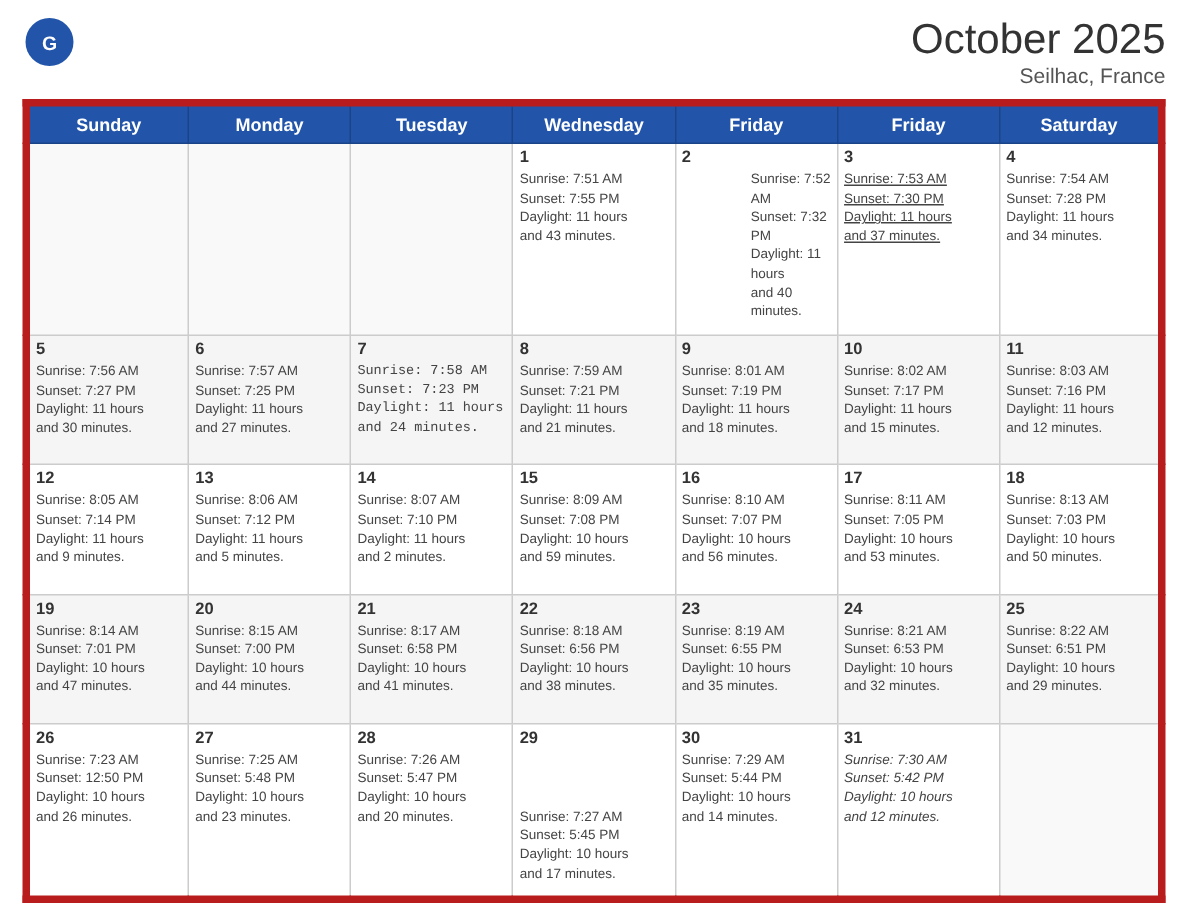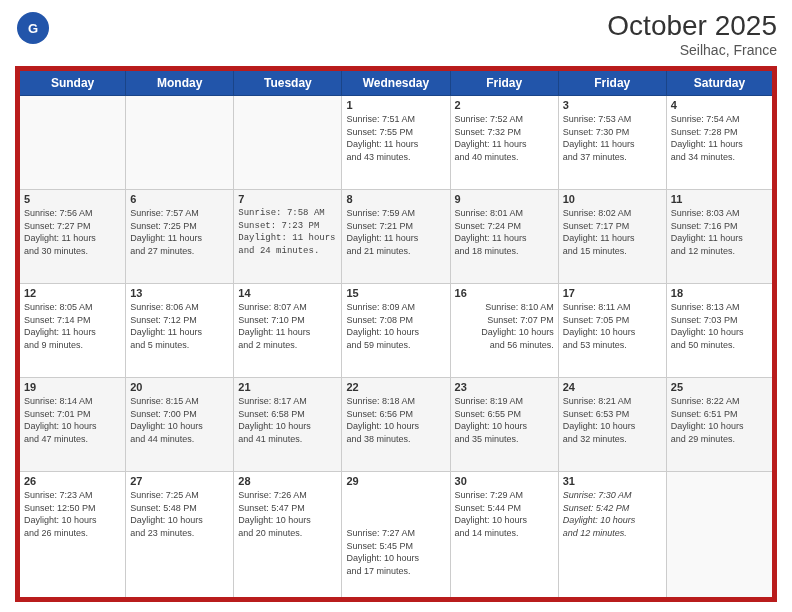--- a/index.html
+++ b/index.html
@@ -132,28 +132,28 @@
           <td class="empty-cell"></td>
           <td>
             <span class="day-number">1</span>
             <div class="day-info" style="white-space: pre-line;">Sunrise: 7:51 AM
 Sunset: 7:55 PM
 Daylight: 11 hours
 and 43 minutes.</div>
           </td>
           <td>
             <span class="day-number">2</span>
-            <div class="day-info" style="white-space: pre-line;">Sunrise: 7:52 AM
+            <div class="day-info" style="white-space: pre-line; margin-left: 46px;">Sunrise: 7:52 AM
 Sunset: 7:32 PM
 Daylight: 11 hours
 and 40 minutes.</div>
           </td>
           <td>
             <span class="day-number">3</span>
-            <div class="day-info" style="white-space: pre-line;">Sunrise: 7:53 AM
+            <div class="day-info" style="white-space: pre-line; text-decoration: underline;">Sunrise: 7:53 AM
 Sunset: 7:30 PM
 Daylight: 11 hours
 and 37 minutes.</div>
           </td>
           <td>
             <span class="day-number">4</span>
             <div class="day-info" style="white-space: pre-line;">Sunrise: 7:54 AM
 Sunset: 7:28 PM
 Daylight: 11 hours
 and 34 minutes.</div>
@@ -184,21 +184,21 @@
           <td>
             <span class="day-number">8</span>
             <div class="day-info" style="white-space: pre-line;">Sunrise: 7:59 AM
 Sunset: 7:21 PM
 Daylight: 11 hours
 and 21 minutes.</div>
           </td>
           <td>
             <span class="day-number">9</span>
             <div class="day-info" style="white-space: pre-line;">Sunrise: 8:01 AM
-Sunset: 7:24 PM
+Sunset: 7:19 PM
 Daylight: 11 hours
 and 18 minutes.</div>
           </td>
           <td>
             <span class="day-number">10</span>
             <div class="day-info" style="white-space: pre-line;">Sunrise: 8:02 AM
 Sunset: 7:17 PM
 Daylight: 11 hours
 and 15 minutes.</div>
           </td>
@@ -234,21 +234,21 @@
           </td>
           <td>
             <span class="day-number">15</span>
             <div class="day-info" style="white-space: pre-line;">Sunrise: 8:09 AM
 Sunset: 7:08 PM
 Daylight: 10 hours
 and 59 minutes.</div>
           </td>
           <td>
             <span class="day-number">16</span>
-            <div class="day-info" style="white-space: pre-line; text-align: right;">Sunrise: 8:10 AM
+            <div class="day-info" style="white-space: pre-line;">Sunrise: 8:10 AM
 Sunset: 7:07 PM
 Daylight: 10 hours
 and 56 minutes.</div>
           </td>
           <td>
             <span class="day-number">17</span>
             <div class="day-info" style="white-space: pre-line;">Sunrise: 8:11 AM
 Sunset: 7:05 PM
 Daylight: 10 hours
 and 53 minutes.</div>

